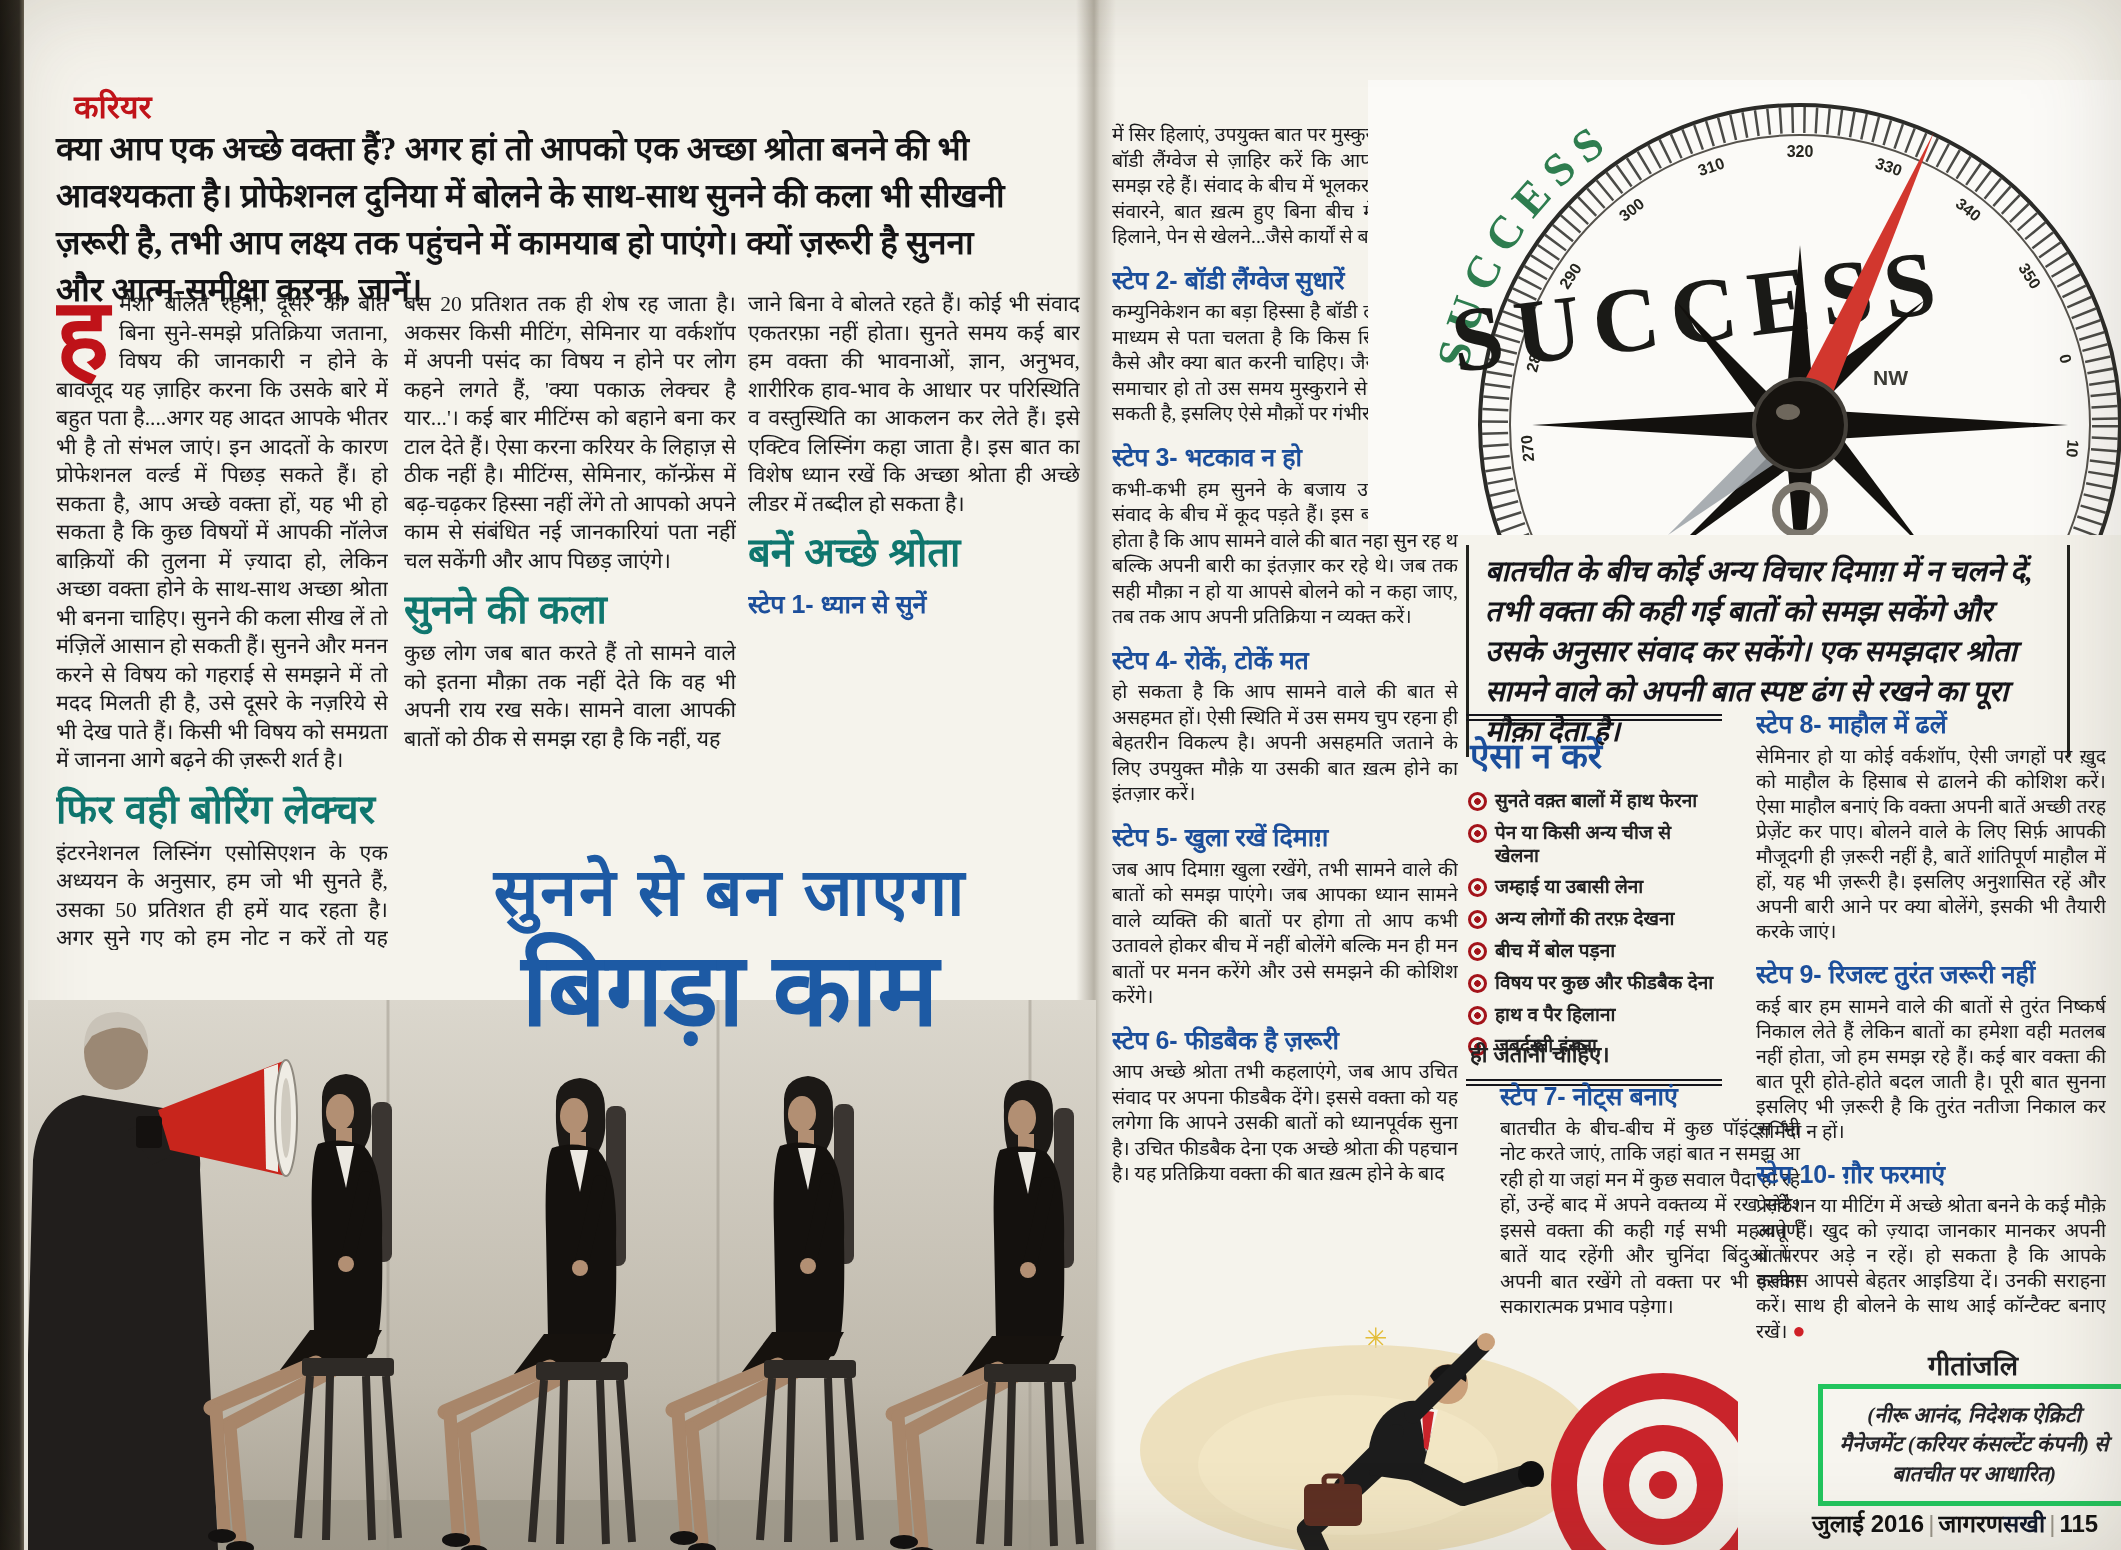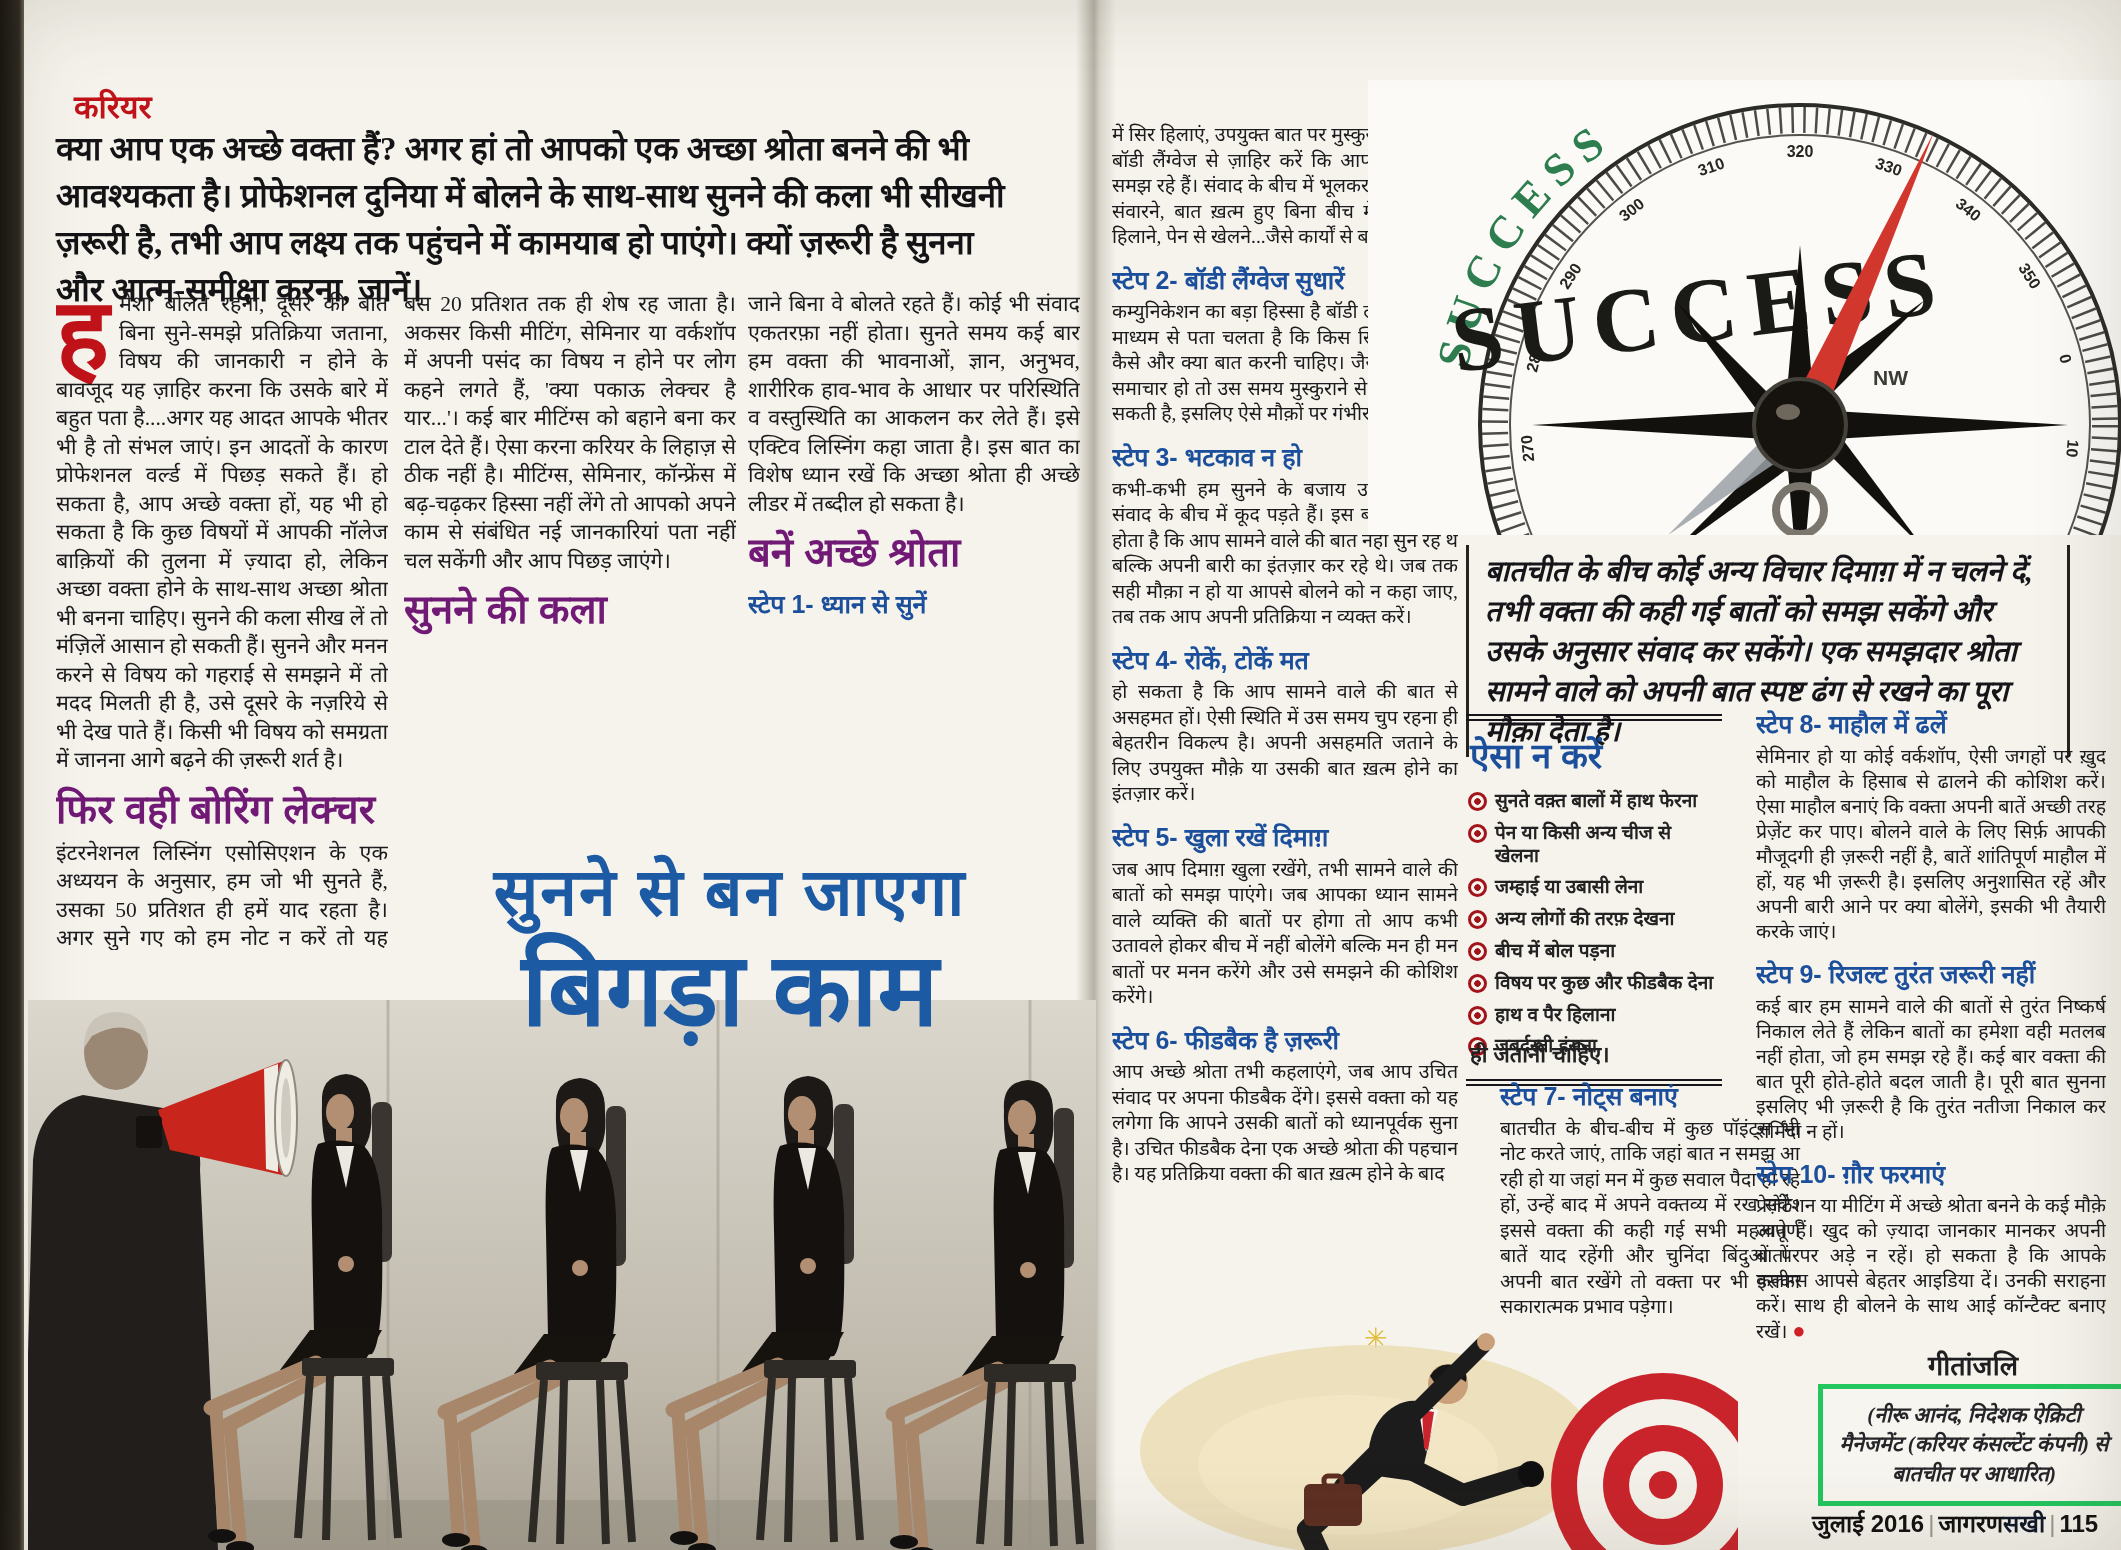--- a/index.html
+++ b/index.html
@@ -16,21 +16,21 @@
   .intro{position:absolute;left:56px;top:126px;width:962px;font-size:33px;font-weight:bold;
           line-height:1.42;color:#141416;}
   .lcol{position:absolute;top:290px;width:332px;font-size:21.5px;line-height:28.5px;
           text-align:justify;overflow:hidden;}
   .lcol1{left:56px;height:660px;}
   .lcol2{left:404px;height:600px;}
   .lcol3{left:748px;height:560px;}
   .lcol p{margin:0;}
   .dropcap{float:left;font-size:100px;line-height:76px;font-weight:bold;color:#c01319;
           padding:6px 10px 0 0;font-family:"Liberation Sans",sans-serif;}
-  .red-head{font-family:"Liberation Sans",sans-serif;font-weight:bold;color:#701a75;
+  .red-head{font-family:"Liberation Sans",sans-serif;font-weight:bold;color:#0f766e;
           font-size:40px;line-height:1.1;margin:12px 0 8px 0;}
   .blue-step{font-family:"Liberation Sans",sans-serif;font-weight:bold;color:#1b4e9b;
           font-size:25px;line-height:1.15;margin:16px 0 5px 0;}
   .headline{position:absolute;left:370px;top:858px;width:720px;text-align:center;
           color:#1d5aa4;font-family:"Liberation Sans",sans-serif;font-weight:bold;z-index:3;}
   .headline .l1{font-size:66px;line-height:1.05;letter-spacing:2px;}
   .headline .l2{font-size:102px;line-height:1.05;margin-top:10px;}
   .photo{position:absolute;left:28px;top:1000px;width:1068px;height:550px;z-index:1;}
   .compass{position:absolute;left:1368px;top:80px;width:753px;height:455px;}
   .rcol1{position:absolute;left:1112px;top:122px;width:346px;font-size:19.5px;line-height:25.5px;
@@ -80,20 +80,21 @@
 
   <div class="lcol lcol1">
     <p><span class="dropcap">ह</span><span>मेशा बोलते रहना, दूसरे की बात बिना सुने-समझे प्रतिक्रिया जताना, विषय की जानकारी न होने के बावजूद यह ज़ाहिर करना कि उसके बारे में बहुत पता है....अगर यह आदत आपके भीतर भी है तो संभल जाएं। इन आदतों के कारण प्रोफेशनल वर्ल्ड में पिछड़ सकते हैं। हो सकता है, आप अच्छे वक्ता हों, यह भी हो सकता है कि कुछ विषयों में आपकी नॉलेज बाक़ियों की तुलना में ज़्यादा हो, लेकिन अच्छा वक्ता होने के साथ-साथ अच्छा श्रोता भी बनना चाहिए। सुनने की कला सीख लें तो मंज़िलें आसान हो सकती हैं। सुनने और मनन करने से विषय को गहराई से समझने में तो मदद मिलती ही है, उसे दूसरे के नज़रिये से भी देख पाते हैं। किसी भी विषय को समग्रता में जानना आगे बढ़ने की ज़रूरी शर्त है।</span></p>
     <div class="red-head">फिर वही बोरिंग लेक्चर</div>
     <p>इंटरनेशनल लिस्निंग एसोसिएशन के एक अध्ययन के अनुसार, हम जो भी सुनते हैं, उसका 50 प्रतिशत ही हमें याद रहता है। अगर सुने गए को हम नोट न करें तो यह मेमोरी में</p>
   </div>
 
   <div class="lcol lcol2">
     <p>बस 20 प्रतिशत तक ही शेष रह जाता है। अकसर किसी मीटिंग, सेमिनार या वर्कशॉप में अपनी पसंद का विषय न होने पर लोग कहने लगते हैं, 'क्या पकाऊ लेक्चर है यार...'। कई बार मीटिंग्स को बहाने बना कर टाल देते हैं। ऐसा करना करियर के लिहाज़ से ठीक नहीं है। मीटिंग्स, सेमिनार, कॉन्फ्रेंस में बढ़-चढ़कर हिस्सा नहीं लेंगे तो आपको अपने काम से संबंधित नई जानकारियां पता नहीं चल सकेंगी और आप पिछड़ जाएंगे।</p>
     <div class="red-head">सुनने की कला</div>
+    <p>कुछ लोग जब बात करते हैं तो सामने वाले को इतना मौक़ा तक नहीं देते कि वह भी अपनी राय रख सके। सामने वाला आपकी बातों को ठीक से समझ रहा है कि नहीं, यह</p>
   </div>
 
   <div class="lcol lcol3">
     <p>जाने बिना वे बोलते रहते हैं। कोई भी संवाद एकतरफ़ा नहीं होता। सुनते समय कई बार हम वक्ता की भावनाओं, ज्ञान, अनुभव, शारीरिक हाव-भाव के आधार पर परिस्थिति व वस्तुस्थिति का आकलन कर लेते हैं। इसे एक्टिव लिस्निंग कहा जाता है। इस बात का विशेष ध्यान रखें कि अच्छा श्रोता ही अच्छे लीडर में तब्दील हो सकता है।</p>
     <div class="red-head">बनें अच्छे श्रोता</div>
     <div class="blue-step">स्टेप 1- ध्यान से सुनें</div>
   </div>
 
   <div class="headline">
     <div class="l1">सुनने से बन जाएगा</div>

